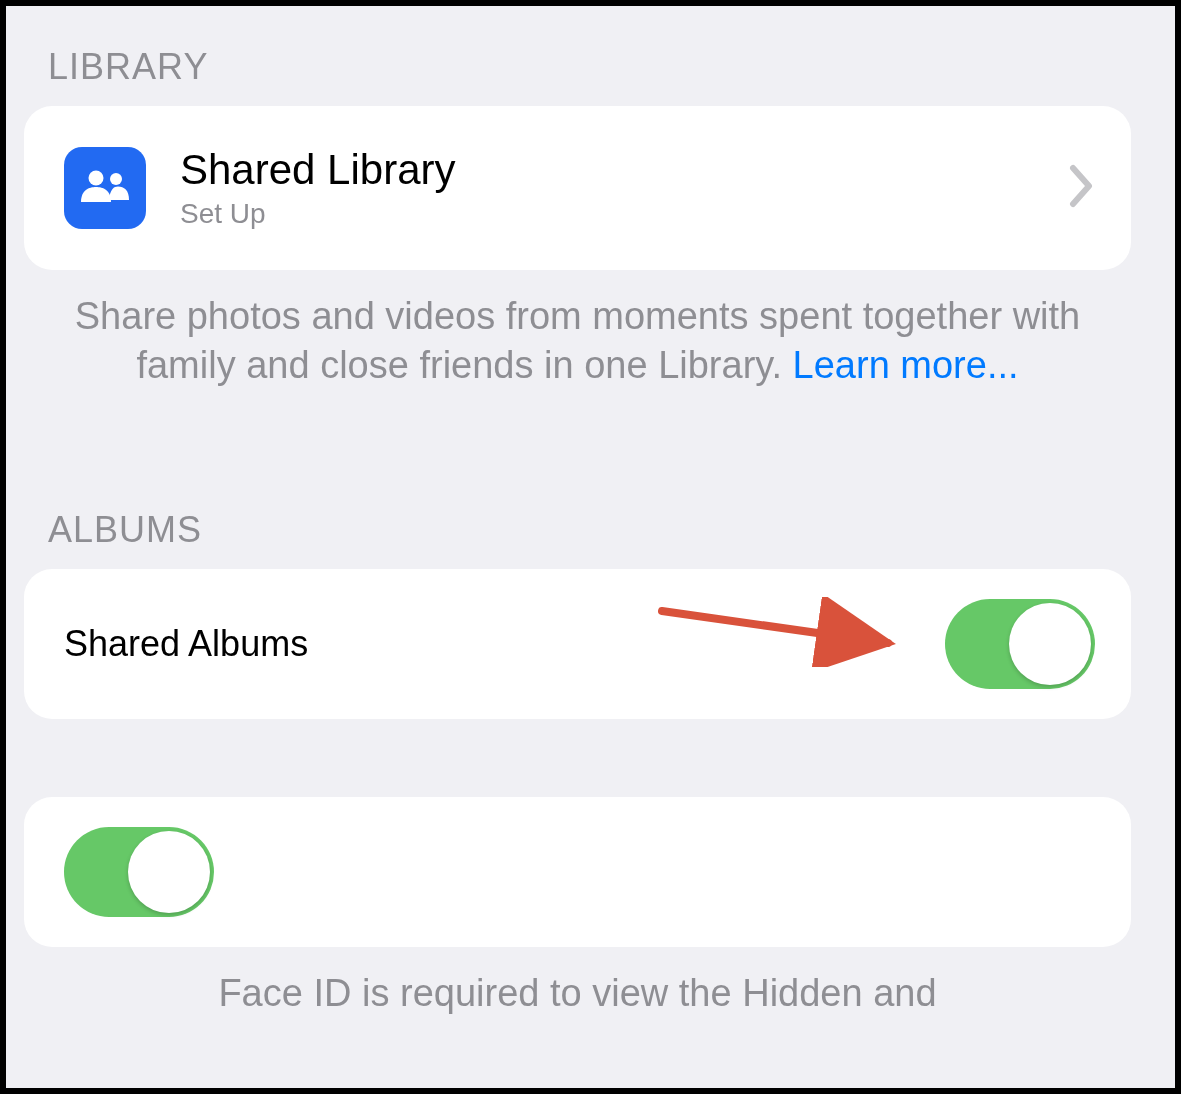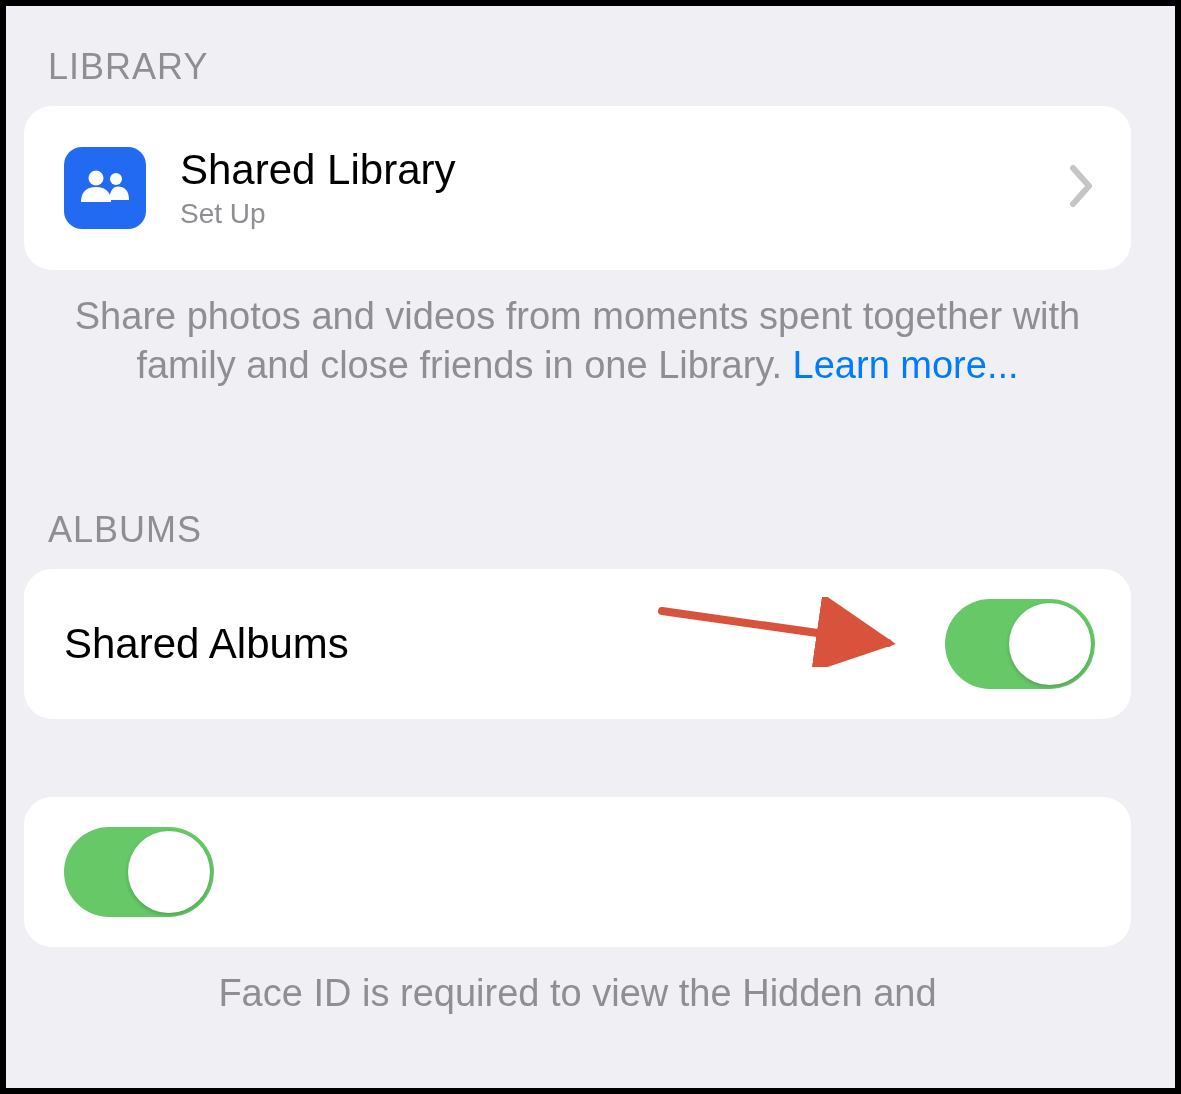--- a/index.html
+++ b/index.html
@@ -79,21 +79,21 @@
     color: #8e8e93;
     margin: 22px 24px 0 24px;
     text-align: center;
   }
   .footer-text .link { color: #007aff; }
   .toggle-row {
     padding: 30px 36px 30px 40px;
     min-height: 128px;
   }
   .toggle-label {
-    font-size: 42px;
+    font-size: 36px;
     color: #000000;
     flex: 1;
   }
   .switch {
     width: 150px;
     height: 90px;
     border-radius: 50px;
     position: relative;
     flex-shrink: 0;
   }

